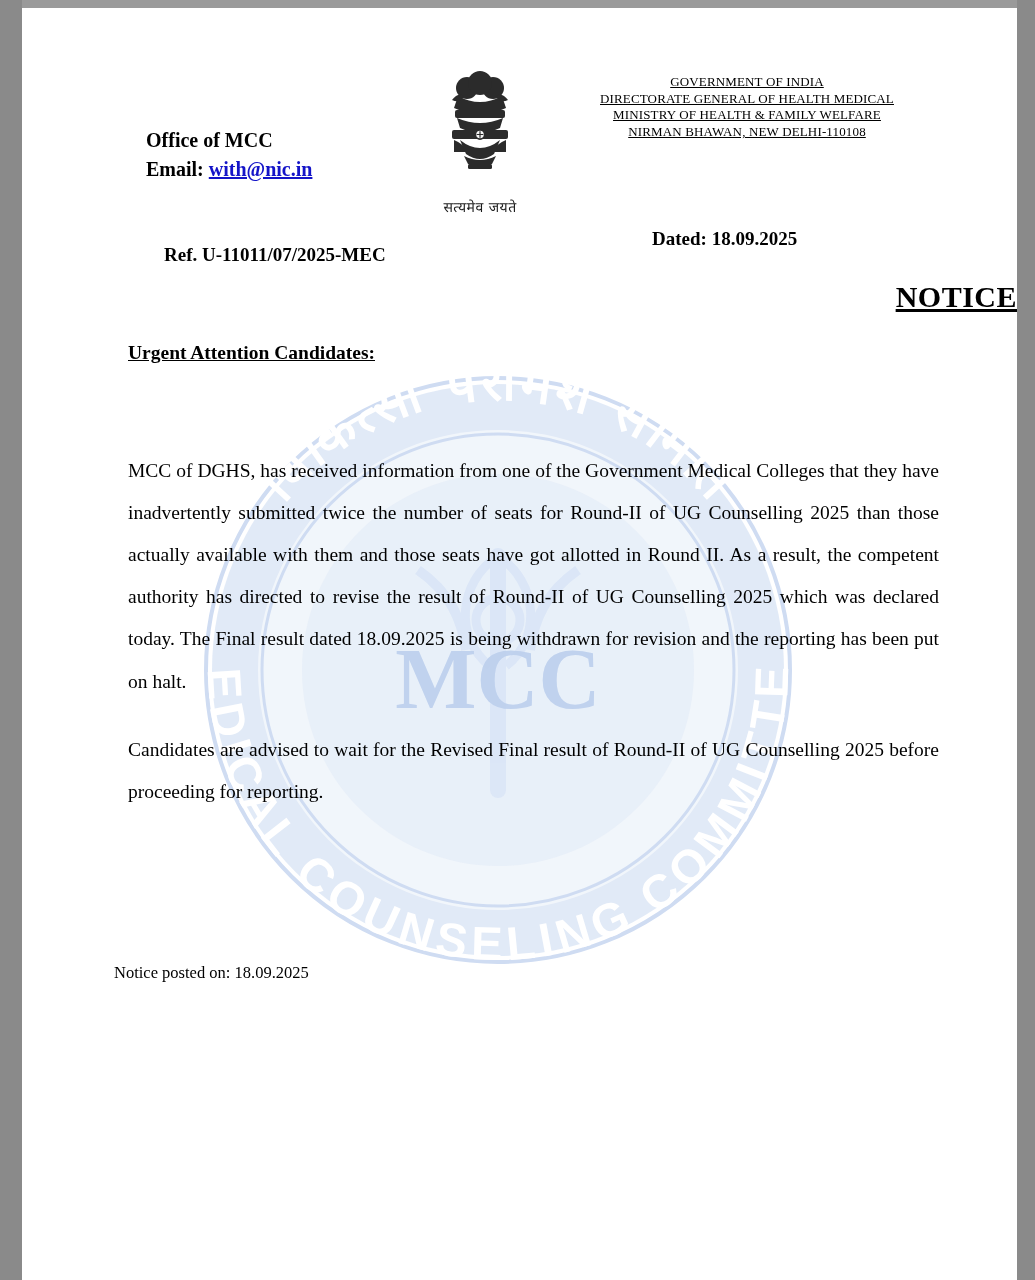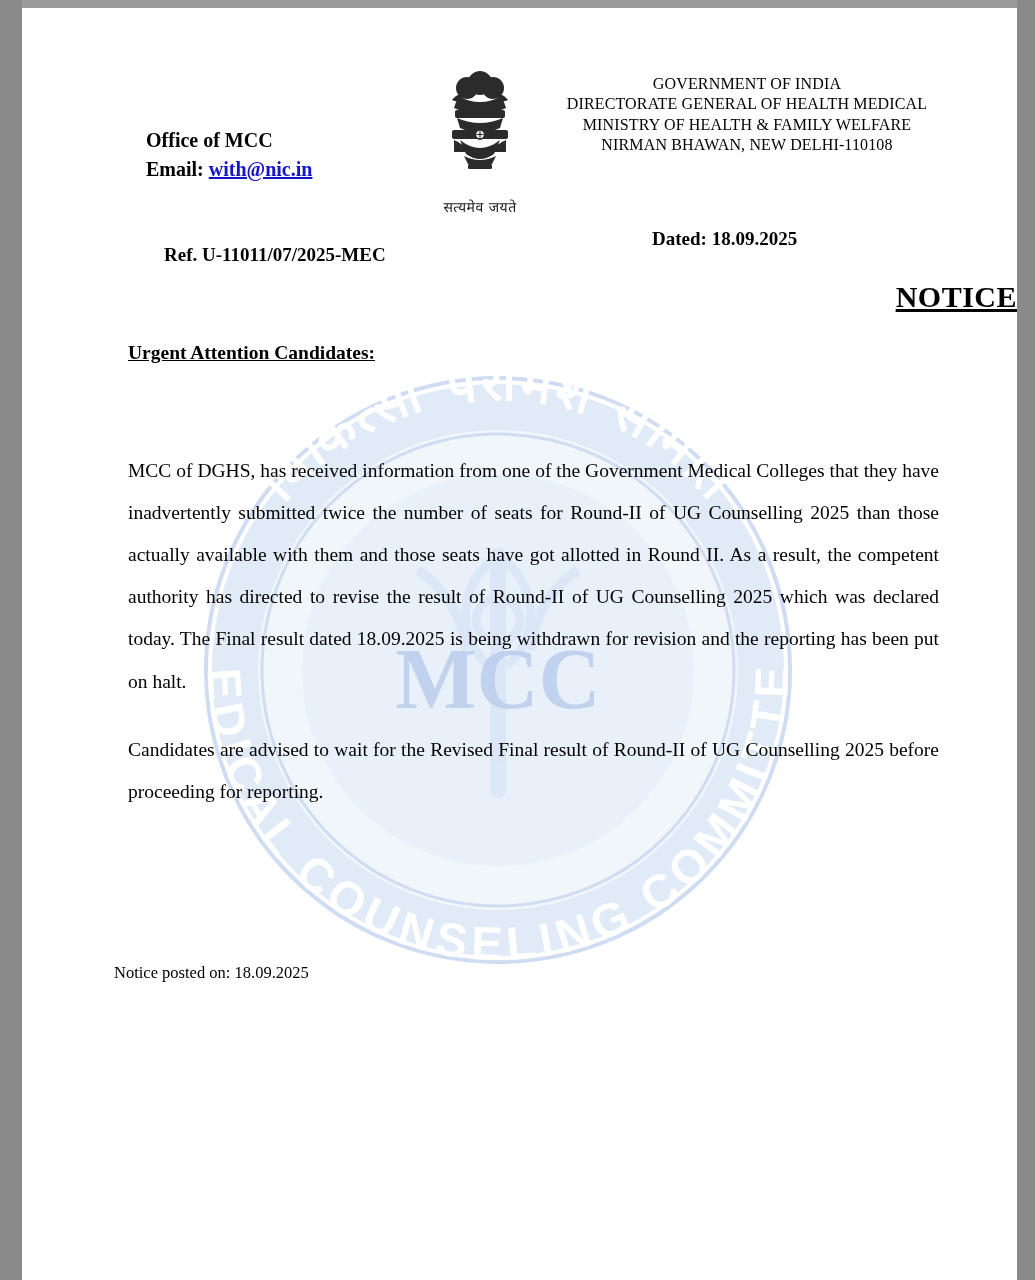--- a/index.html
+++ b/index.html
@@ -77,24 +77,25 @@
     letter-spacing: .5px;
     margin-top: 9px;
     color: #1a1a1a;
     font-family: "DejaVu Sans", sans-serif;
   }
   .gov-block {
     position: absolute;
     left: 510px; top: 66px;
     width: 430px;
     text-align: center;
-    font-size: 16px;
+    font-size: 13px;
     line-height: 1.28;
     color: #000;
     letter-spacing: .15px;
+    text-decoration: underline;
   }
 
   
   .refline {
     position: relative;
     margin-top: 70px;
     height: 30px;
     font-size: 19px;
     font-weight: bold;
   }

